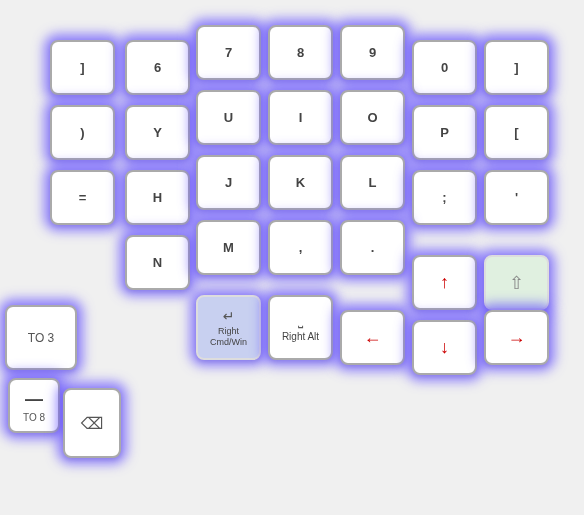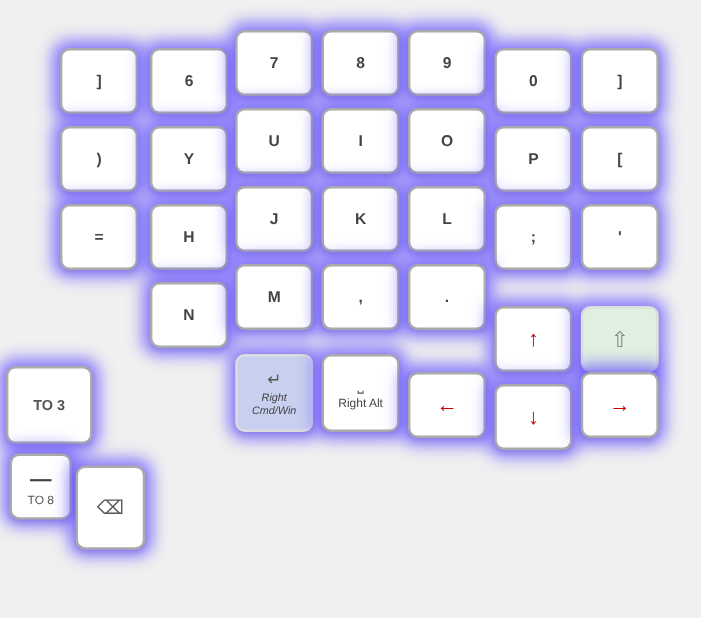--- a/index.html
+++ b/index.html
@@ -150,38 +150,38 @@
   </div>
   <div class="key highlighted" style="left:412px;top:255px;width:65px;height:55px;">
     <span class="key-icon" style="font-size:18px;color:#cc0000;">↑</span>
   </div>
   <div class="key green-key" style="left:484px;top:255px;width:65px;height:55px;">
     <span class="key-shift-icon" style="font-size:18px;color:#888;">⇧</span>
   </div>
 
   <div class="key active-key" style="left:196px;top:295px;width:65px;height:65px;">
     <span style="font-size:14px;color:#555;">↵</span>
-    <span class="key-sublabel" style="font-size:9px;color:#444;text-align:center;line-height:1.2;font-style:italic;">Right<br>Cmd/Win</span>
+    <span class="key-sublabel" style="font-size:9px;color:#444;text-align:center;line-height:1.2;">Right<br>Cmd/Win</span>
   </div>
   <div class="key highlighted" style="left:268px;top:295px;width:65px;height:65px;">
     <span style="font-size:13px;color:#555;">⎵</span>
     <span class="key-sublabel" style="font-size:10px;color:#444;text-align:right;">Right Alt</span>
   </div>
   <div class="key highlighted" style="left:340px;top:310px;width:65px;height:55px;">
     <span class="key-icon" style="font-size:18px;color:#cc0000;">←</span>
   </div>
   <div class="key highlighted" style="left:412px;top:320px;width:65px;height:55px;">
     <span class="key-icon" style="font-size:18px;color:#cc0000;">↓</span>
   </div>
   <div class="key highlighted" style="left:484px;top:310px;width:65px;height:55px;">
     <span class="key-icon" style="font-size:18px;color:#cc0000;">→</span>
   </div>
 
   <div class="key highlighted" style="left:5px;top:305px;width:72px;height:65px;">
-    <span class="key-label" style="font-size:12px;font-weight:700;color:#555;">TO 3</span>
+    <span class="key-label" style="font-size:12px;font-weight:400;color:#555;">TO 3</span>
   </div>
   <div class="key highlighted" style="left:8px;top:378px;width:52px;height:55px;">
     <span style="font-size:18px;font-weight:700;color:#444;">—</span>
     <span class="key-sublabel" style="font-size:10px;color:#555;margin-top:2px;">TO 8</span>
   </div>
   <div class="key highlighted" style="left:63px;top:388px;width:58px;height:70px;">
     <span style="font-size:16px;color:#555;">⌫</span>
   </div>
 
 </div>

